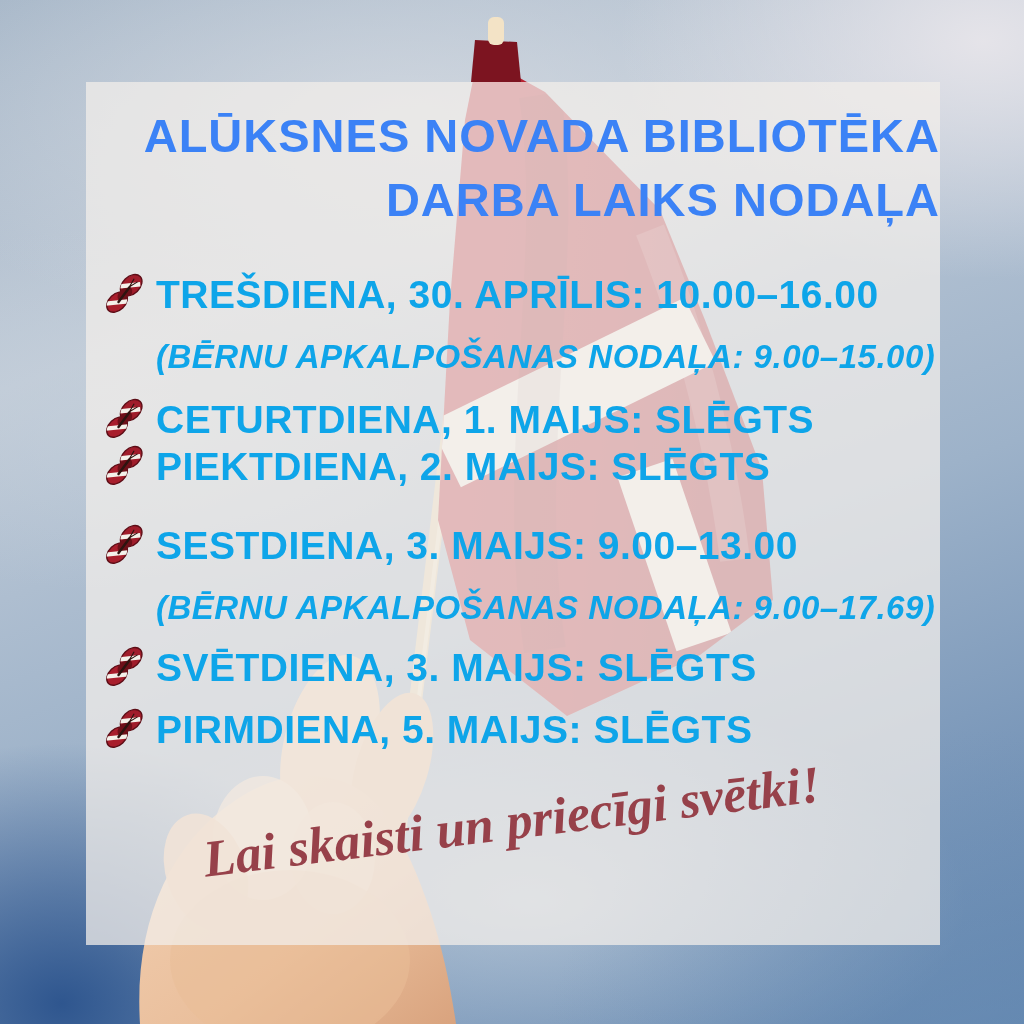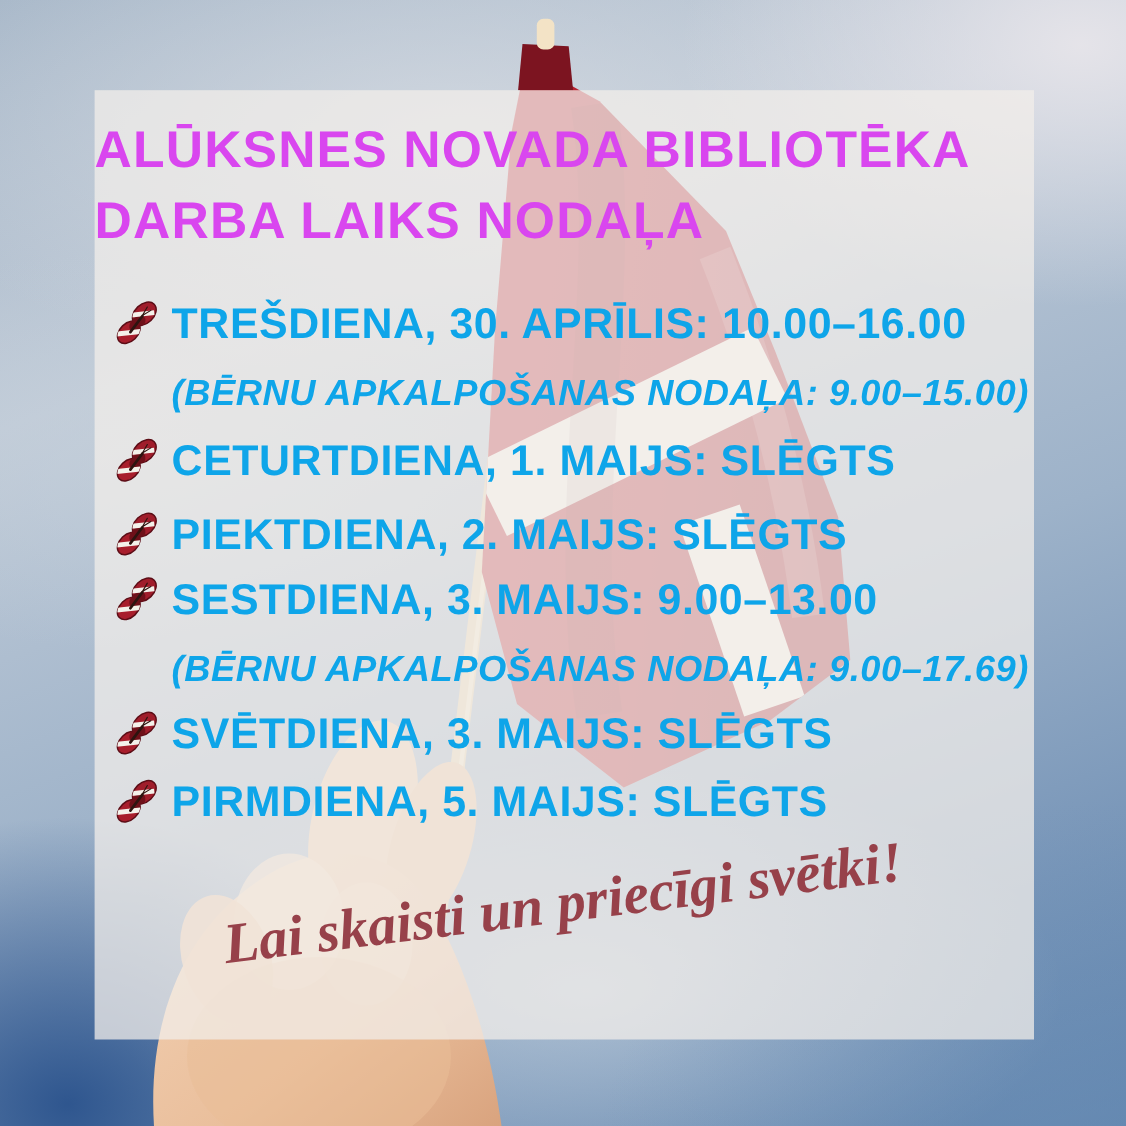--- a/index.html
+++ b/index.html
@@ -21,21 +21,21 @@
   }
   .scene{position:absolute;left:0;top:0;}
   
   .panel{
     position:absolute;left:86px;top:82px;width:854px;height:863px;
     background:rgba(241,238,234,0.75);
   }
   
   .title{
     position:absolute;left:86px;top:104px;width:854px;
-    text-align:left;color:#d946ef;font-weight:bold;
+    text-align:right;color:#3b82f6;font-weight:bold;
     font-size:47px;line-height:64px;letter-spacing:1px;
   }
   
   .sched-row{
     position:absolute;left:102px;display:flex;align-items:center;gap:8px;
     color:#0ea5e9;font-weight:bold;font-size:39px;line-height:48px;
     letter-spacing:.5px;white-space:nowrap;
   }
   .sched-row.indent{left:156px;font-size:33px;font-style:italic;}
   .bfly{width:46px;height:46px;flex:0 0 46px;display:inline-block;}
@@ -137,21 +137,21 @@
   </div>
   <div class="sched-row indent" style="top:333px">
     <span>(BĒRNU APKALPOŠANAS NODAĻA: 9.00–15.00)</span>
   </div>
   <div class="sched-row" style="top:396px">
     <svg class="bfly" viewBox="0 0 48 48">
         <use href="#bfly-shape"></use>
       </svg>
     <span>CETURTDIENA, 1. MAIJS: SLĒGTS</span>
   </div>
-  <div class="sched-row" style="top:463px">
+  <div class="sched-row" style="top:443px">
     <svg class="bfly" viewBox="0 0 48 48">
         <use href="#bfly-shape"></use>
       </svg>
     <span>PIEKTDIENA, 2. MAIJS: SLĒGTS</span>
   </div>
   <div class="sched-row" style="top:522px">
     <svg class="bfly" viewBox="0 0 48 48">
         <use href="#bfly-shape"></use>
       </svg>
     <span>SESTDIENA, 3. MAIJS: 9.00–13.00</span>

